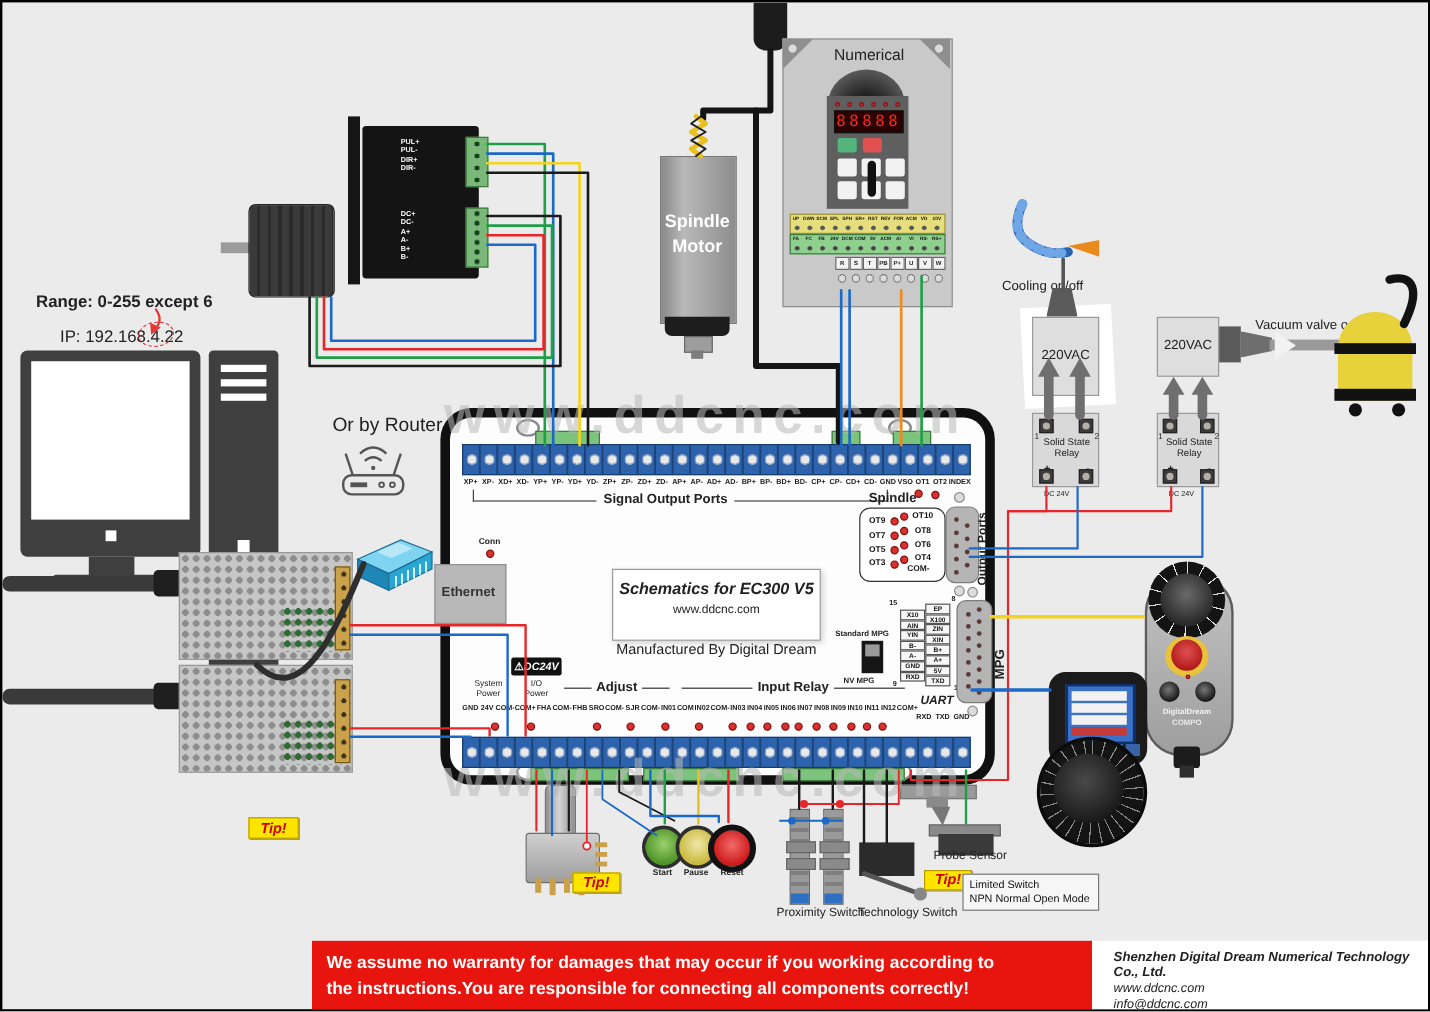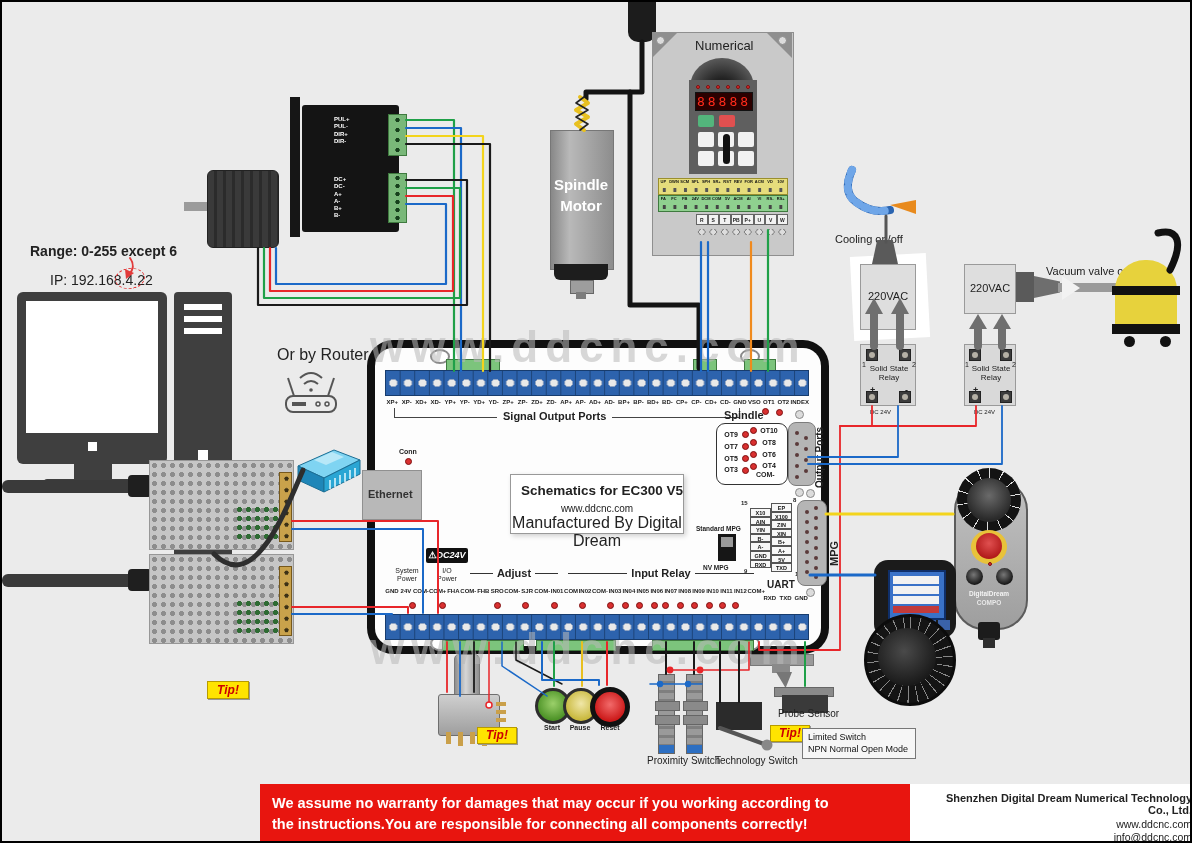--- a/index.html
+++ b/index.html
@@ -1,20 +1,20 @@
 <!DOCTYPE html>
 <html><head>
 <meta charset="utf-8">
 <style>
   html,body{margin:0;padding:0;background:#fff;}
   #page{position:relative;width:1192px;height:843px;background:#ebebeb;border:2px solid #000;
         box-sizing:border-box;overflow:hidden;font-family:"Liberation Sans",sans-serif;color:#222;}
   .abs{position:absolute;}
   .b{font-weight:bold;}
-  .i{text-align:right;}
+  .i{font-style:italic;}
   .pre{white-space:pre-line;}
   .ctr{text-align:center;}
   .led{position:absolute;width:7px;height:7px;border-radius:50%;background:#d93030;border:1px solid #7e1010;box-sizing:border-box;}
   .hole{position:absolute;width:16px;height:11px;border-radius:50%;background:#fff;border:2px solid #8a8a8a;}
   .strip{position:absolute;background:#2d63ad;border:1px solid #173c6e;box-sizing:border-box;
          background-image:radial-gradient(circle 4.6px at 7.3px 50%, #e9e9e9 0 3.3px, #8fa3c2 3.4px 4.4px, rgba(0,0,0,0) 4.5px),
          repeating-linear-gradient(90deg, rgba(0,0,0,0) 0 13.3px, #1c4377 13.3px 14.62px);
          background-size:14.62px 100%,14.62px 100%;}
   .tlabels{position:absolute;display:flex;}
   .tlabels span{flex:1;text-align:center;font-size:6px;font-weight:bold;white-space:nowrap;color:#1a1a1a;}
@@ -345,21 +345,21 @@
       <div class="dbpin" style="left:15px;top:24px;"></div>
     <div class="dbpin" style="left:15px;top:35px;"></div>
       <div class="dbpin" style="left:15px;top:46px;"></div>
   </div>
   <div class="screw" style="left:793px;top:486px;"></div>
   <div class="abs b vtext" style="left:812px;top:410px;height:76px;font-size:10px;">Output Ports</div>
 
   <div class="abs ctr" style="left:508px;top:472px;width:172px;height:58px;background:#fff;border:1px solid #999;box-shadow:2px 2px 5px rgba(0,0,0,.18);">
     <div class="b i" style="font-size:13.5px;margin-top:8px;">Schematics for EC300 V5</div>
     <div style="font-size:10px;margin-top:5px;">www.ddcnc.com</div>
-    <div style="font-size:16px;margin-top:0;">Manufactured By Digital Dream</div>
+    <div style="font-size:12px;margin-top:20px;">Manufactured By Digital Dream</div>
   </div>
 
   <div class="abs b" style="left:397px;top:446px;font-size:7px;">Conn</div>
   <div class="led" style="left:403px;top:456px;"></div>
   <div class="abs" style="left:360px;top:468px;width:58px;height:48px;background:#b8b8b8;border:1px solid #909090;"></div>
   <div class="abs b" style="left:366px;top:486px;font-size:11px;color:#333;">Ethernet</div>
 
   <div class="abs" style="left:424px;top:546px;width:42px;height:15px;background:#111;color:#fff;font-size:9px;font-weight:bold;font-style:italic;text-align:center;line-height:15px;border-radius:2px;"><span style="font-style:normal;">⚠</span><span>DC24V</span></div>
 
   <div class="abs b" style="left:694px;top:523px;font-size:6.5px;">Standard MPG</div>

